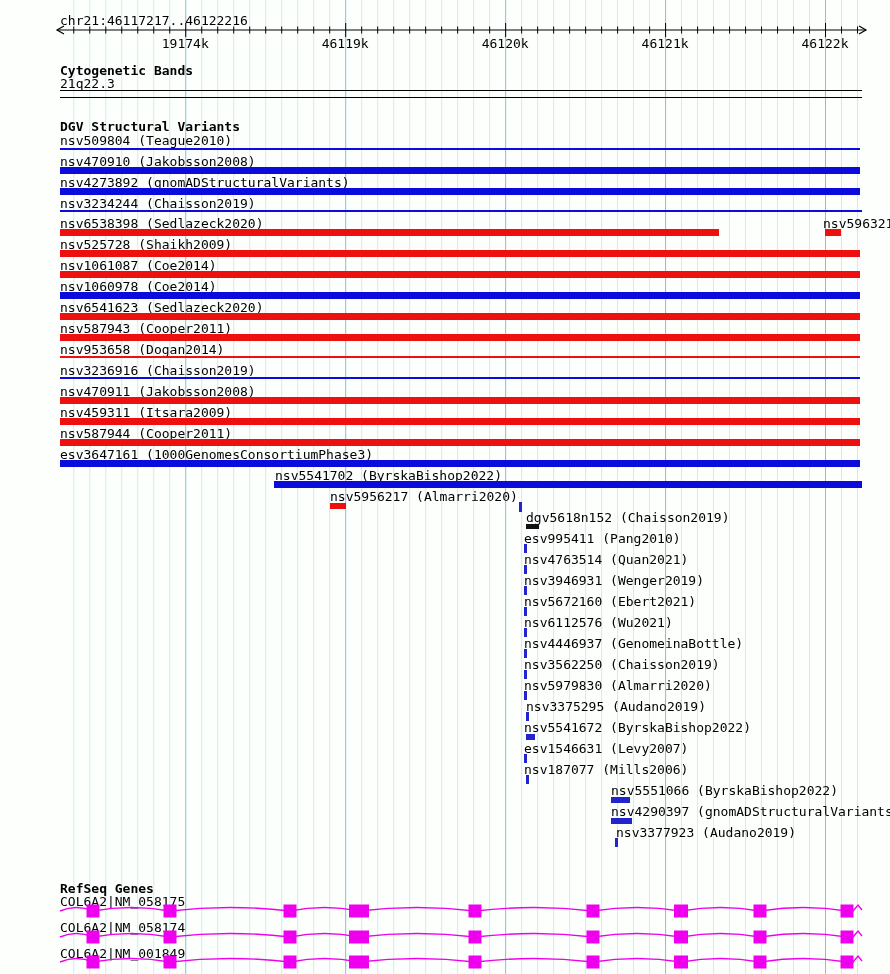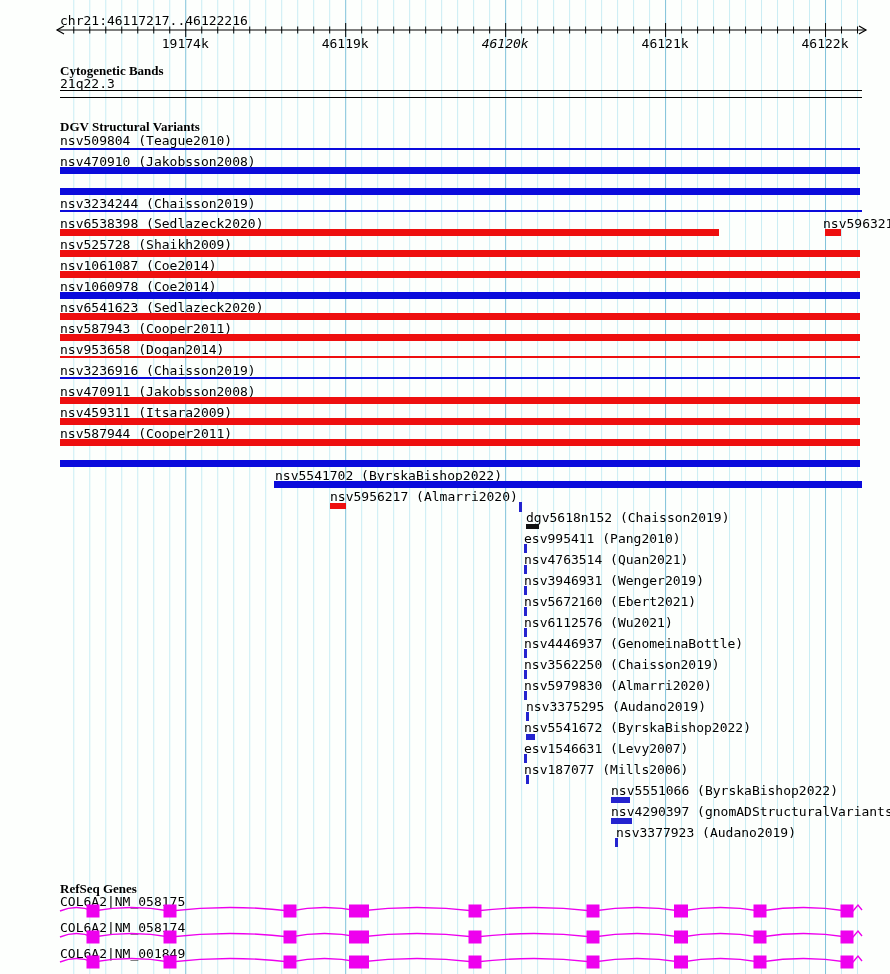--- a/index.html
+++ b/index.html
@@ -5,21 +5,21 @@
   html,body{margin:0;padding:0;background:#ffffff;}
   #canvas{
     position:relative;width:890px;height:974px;overflow:hidden;
     background:#fdfffd;
     font-family:"DejaVu Sans Mono","Liberation Mono",monospace;
   }
   .lbl{
     position:absolute;font-size:13px;line-height:13px;color:#000;
     white-space:pre;letter-spacing:0;
   }
-  .hdr{font-weight:bold;font-family:Liberation Serif, serif;}
+  .hdr{font-weight:bold;}
   .glyph{position:absolute;}
   svg{position:absolute;left:0;top:0;}
   .layer{position:absolute;left:0;top:0;width:890px;height:974px;}
 </style>
 </head>
 <body>
 
 <div id="canvas">
   <svg id="grid-layer" class="layer" width="890" height="974">
       <line x1="73.77585" y1="0" x2="73.77585" y2="974" stroke="#c9edf4" stroke-width="1"></line>
@@ -126,35 +126,36 @@
       <line x1="793.5508500000001" y1="26.5" x2="793.5508500000001" y2="33.5" stroke="#000000" stroke-width="1"></line>
       <line x1="809.5458500000001" y1="26.5" x2="809.5458500000001" y2="33.5" stroke="#000000" stroke-width="1"></line>
       <line x1="825.5408500000001" y1="23" x2="825.5408500000001" y2="37" stroke="#000000" stroke-width="1"></line>
       <line x1="841.5358500000001" y1="26.5" x2="841.5358500000001" y2="33.5" stroke="#000000" stroke-width="1"></line>
       <line x1="857.5308500000001" y1="26.5" x2="857.5308500000001" y2="33.5" stroke="#000000" stroke-width="1"></line>
     </svg>
   <div class="lbl" id="region-label" style="left:60px;top:14px;">chr21:46117217..46122216</div>
   <div id="ruler-labels">
       <div class="lbl" style="left: 185.241px; top: 37px; transform: translateX(-50%);">19174k</div>
       <div class="lbl" style="left: 345.191px; top: 37px; transform: translateX(-50%);">46119k</div>
-      <div class="lbl" style="left: 505.141px; top: 37px; transform: translateX(-50%); font-style: italic;">46120k</div>
+      <div class="lbl" style="left: 505.141px; top: 37px; transform: translateX(-50%);">46120k</div>
       <div class="lbl" style="left: 665.091px; top: 37px; transform: translateX(-50%);">46121k</div>
       <div class="lbl" style="left: 825.041px; top: 37px; transform: translateX(-50%);">46122k</div>
     </div>
 
   <div class="lbl hdr" style="left:60px;top:64px;">Cytogenetic Bands</div>
   <div class="lbl" style="left:60px;top:77px;">21q22.3</div>
   <div class="glyph" style="left:60px;top:90px;width:802px;height:6px;border-top:1px solid #000;border-bottom:1px solid #000;"></div>
 
   <div class="lbl hdr" style="left:60px;top:120px;">DGV Structural Variants</div>
   <div id="dgv-layer" class="layer">
       <div class="lbl" style="left: 60px; top: 134px;">nsv509804 (Teague2010)</div>
       <div class="glyph" style="left: 60px; top: 148px; width: 800px; height: 2px; background: rgb(11, 11, 220);"></div>
       <div class="lbl" style="left: 60px; top: 155px;">nsv470910 (Jakobsson2008)</div>
       <div class="glyph" style="left: 60px; top: 167px; width: 800px; height: 7px; background: rgb(11, 11, 220);"></div>
+      <div class="lbl" style="left: 60px; top: 176px;">nsv4273892 (gnomADStructuralVariants)</div>
       <div class="glyph" style="left: 60px; top: 188px; width: 800px; height: 7px; background: rgb(11, 11, 220);"></div>
       <div class="lbl" style="left: 60px; top: 197px;">nsv3234244 (Chaisson2019)</div>
       <div class="glyph" style="left: 60px; top: 210px; width: 802px; height: 2px; background: rgb(11, 11, 220);"></div>
       <div class="lbl" style="left: 60px; top: 217px;">nsv6538398 (Sedlazeck2020)</div>
       <div class="glyph" style="left: 60px; top: 229px; width: 659px; height: 7px; background: rgb(238, 15, 15);"></div>
       <div class="lbl" style="left: 823px; top: 217px;">nsv5963212</div>
       <div class="glyph" style="left: 825px; top: 229px; width: 16px; height: 7px; background: rgb(238, 15, 15);"></div>
       <div class="lbl" style="left: 60px; top: 238px;">nsv525728 (Shaikh2009)</div>
       <div class="glyph" style="left: 60px; top: 250px; width: 800px; height: 7px; background: rgb(238, 15, 15);"></div>
       <div class="lbl" style="left: 60px; top: 259px;">nsv1061087 (Coe2014)</div>
@@ -168,20 +169,21 @@
       <div class="lbl" style="left: 60px; top: 343px;">nsv953658 (Dogan2014)</div>
       <div class="glyph" style="left: 60px; top: 356px; width: 800px; height: 2px; background: rgb(238, 15, 15);"></div>
       <div class="lbl" style="left: 60px; top: 364px;">nsv3236916 (Chaisson2019)</div>
       <div class="glyph" style="left: 60px; top: 377px; width: 800px; height: 2px; background: rgb(11, 11, 220);"></div>
       <div class="lbl" style="left: 60px; top: 385px;">nsv470911 (Jakobsson2008)</div>
       <div class="glyph" style="left: 60px; top: 397px; width: 800px; height: 7px; background: rgb(238, 15, 15);"></div>
       <div class="lbl" style="left: 60px; top: 406px;">nsv459311 (Itsara2009)</div>
       <div class="glyph" style="left: 60px; top: 418px; width: 800px; height: 7px; background: rgb(238, 15, 15);"></div>
       <div class="lbl" style="left: 60px; top: 427px; text-align: center;">nsv587944 (Cooper2011)</div>
       <div class="glyph" style="left: 60px; top: 439px; width: 800px; height: 7px; background: rgb(238, 15, 15);"></div>
+      <div class="lbl" style="left: 60px; top: 448px;">esv3647161 (1000GenomesConsortiumPhase3)</div>
       <div class="glyph" style="left: 60px; top: 460px; width: 800px; height: 7px; background: rgb(11, 11, 220);"></div>
       <div class="lbl" style="left: 275px; top: 469px;">nsv5541702 (ByrskaBishop2022)</div>
       <div class="glyph" style="left: 274px; top: 481px; width: 588px; height: 7px; background: rgb(11, 11, 220);"></div>
       <div class="lbl" style="left: 330px; top: 490px;">nsv5956217 (Almarri2020)</div>
       <div class="glyph" style="left: 330px; top: 503px; width: 16px; height: 6px; background: rgb(238, 15, 15);"></div>
       <div class="glyph" style="left: 519px; top: 502px; width: 3px; height: 10px; background: rgb(36, 36, 207);"></div>
       <div class="lbl" style="left: 526px; top: 511px;">dgv5618n152 (Chaisson2019)</div>
       <div class="glyph" style="left: 526px; top: 524px; width: 13px; height: 5px; background: rgb(17, 17, 17);"></div>
       <div class="lbl" style="left: 524px; top: 532px;">esv995411 (Pang2010)</div>
       <div class="glyph" style="left: 524px; top: 544px; width: 3px; height: 9px; background: rgb(36, 36, 207);"></div>

